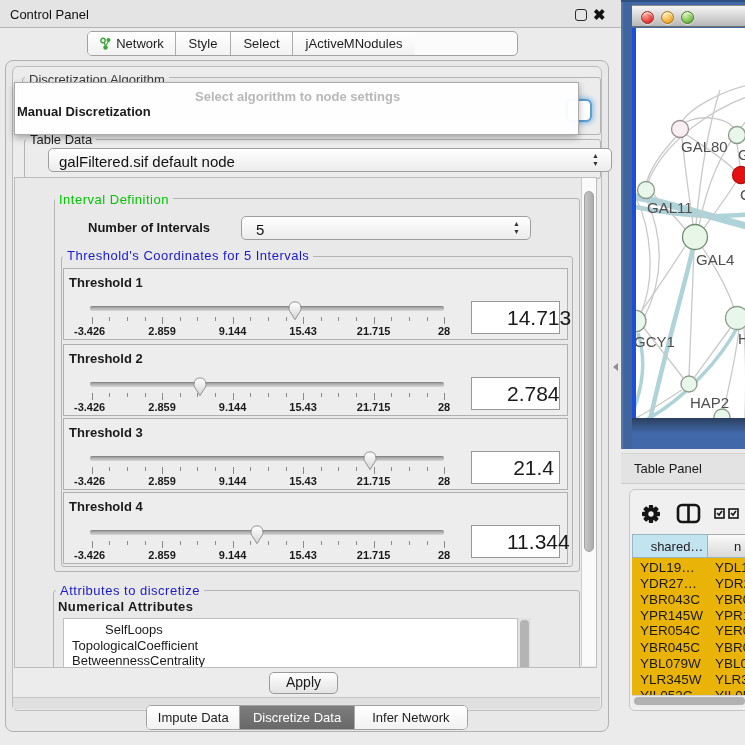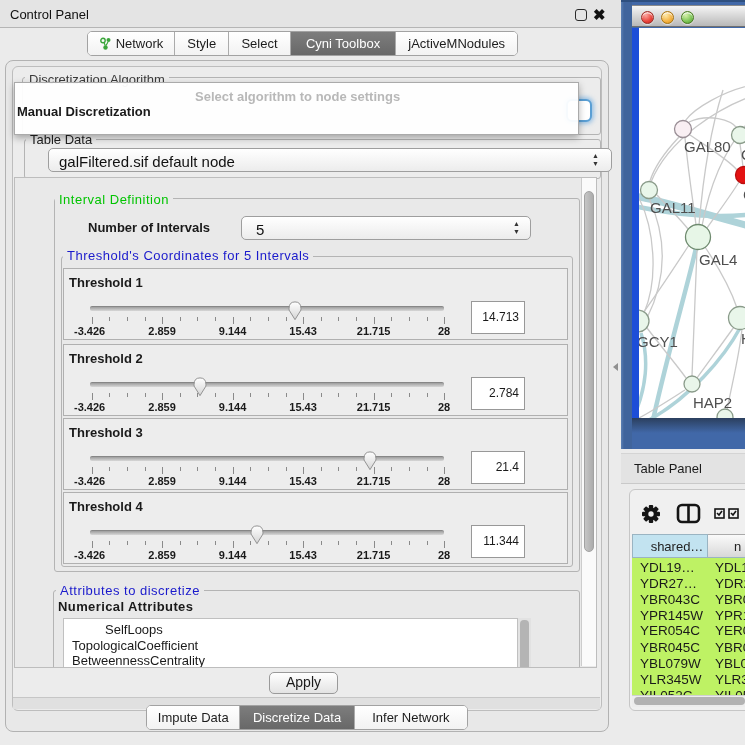--- a/index.html
+++ b/index.html
@@ -24,39 +24,39 @@
 .combo .ct{position:absolute;left:10px;top:3.5px;font-size:15px;color:#111;}
 .combo .ar{position:absolute;font-size:7px;color:#333;line-height:6px;}
 
 #spane{left:14px;top:177px;width:581px;height:489px;border:1px solid #bdbdbd;background:#e9e9e9;overflow:hidden;}
 #vsb{left:581px;top:178px;width:14px;height:488px;background:#fafafa;border-left:1px solid #ccc;}
 #vsbthumb{left:584px;top:191px;width:10px;height:361px;background:linear-gradient(90deg,#c6c6c6,#acacac);border:1px solid #a2a2a2;border-radius:5px;box-sizing:border-box;}
 
 .tbox{position:absolute;left:48px;width:503px;border:1px solid #b0b0b0;background:#ededed;}
 .tbox .lab{position:absolute;left:5px;top:6px;font-weight:bold;font-size:13px;}
 .track{position:absolute;width:354px;height:4px;background:linear-gradient(#9e9e9e,#d8d8d8);border-top:1px solid #878787;border-radius:2px;}
-.vbox{position:absolute;width:47px;height:31px;border:1px solid #989898;background:#fff;font-size:12px;text-align:right;line-height:31px;padding-right:5px;}
+.vbox{position:absolute;width:47px;height:31px;border:1px solid #989898;background:#fff;font-size:21px;text-align:right;line-height:31px;padding-right:5px;padding-left:35px;}
 .tick{position:absolute;width:1px;background:#8a8a8a;}
 .tlab{position:absolute;font-size:11px;font-weight:bold;color:#1a1a1a;transform:translateX(-50%);}
 .thumb{position:absolute;width:18px;height:20px;}
 
 #popup{left:14px;top:82px;width:563px;height:51px;background:rgba(255,255,255,0.95);border:1px solid #aaa;box-shadow:0 3px 7px rgba(0,0,0,0.3);z-index:50;}
 
 #apply{left:269px;top:672px;width:67px;height:20px;border:1px solid #9a9a9a;border-radius:5px;background:linear-gradient(#ffffff,#e3e3e3);text-align:center;line-height:19px;font-size:14px;}
 
 #bframe{left:621px;top:0;width:124px;height:449px;background:linear-gradient(90deg,#5c80b4 0px,#40649c 3px,#40649c 11px,#4168a8 11px);border-top:2px solid #2e4f7f;box-sizing:border-box;}
 #ntbar{left:632px;top:5px;width:113px;height:22px;background:linear-gradient(#f5f5f5,#b8b8b8);border-bottom:1px solid #707070;border-top:1px solid #8a8a8a;box-sizing:border-box;}
 .light{position:absolute;top:5px;width:11px;height:11px;border-radius:50%;box-shadow:inset 0 1.5px 1px rgba(255,255,255,0.75),0 1px 1px rgba(255,255,255,0.6);}
-#ncanvas{left:632px;top:28px;width:113px;height:390px;background:#fff;overflow:hidden;border-left:7px solid #1d4ed8;box-sizing:border-box;}
+#ncanvas{left:632px;top:28px;width:113px;height:390px;background:#fff;overflow:hidden;border-left:4px solid #1d4ed8;box-sizing:border-box;}
 #nshadow{left:632px;top:418px;width:113px;height:15px;background:linear-gradient(#2b3f5e,#4168a8);}
 #tpbar{left:621px;top:453px;width:124px;height:29px;background:#e3e3e3;border-top:1px solid #d4d4d4;border-bottom:1px solid #c9c9c9;}
 #tcont{left:629px;top:489px;width:130px;height:220px;border:1px solid #c6c6c6;border-radius:6px;background:#f0f0f0;}
 #thead1{left:632px;top:534px;width:76px;height:24px;background:#c2e3f0;border:1px solid #9ab4c2;box-sizing:border-box;font-size:13px;text-align:center;line-height:24px;color:#222;padding-left:14px;}
 #thead2{left:708px;top:534px;width:37px;height:24px;background:linear-gradient(#fafafa,#d8d8d8);border-top:1px solid #aaa;border-bottom:1px solid #9ab4c2;box-sizing:border-box;font-size:13px;line-height:24px;color:#222;}
-#trows{left:632px;top:558px;width:113px;height:137px;background:#bef264;overflow:hidden;font-size:13.5px;}
+#trows{left:632px;top:558px;width:113px;height:137px;background:#eab308;overflow:hidden;font-size:13.5px;}
 .trow{position:absolute;left:0;width:113px;height:16.1px;}
 .trow .c1{position:absolute;left:8px;top:1.5px;}
 .trow .c2{position:absolute;left:83px;top:1.5px;width:30px;overflow:hidden;white-space:nowrap;}
 #hsb{left:632px;top:695px;width:113px;height:11px;background:#ededed;border-top:1px solid #d0d0d0;}
 #hsbthumb{left:634px;top:697px;width:111px;height:8px;background:#b2b2b2;border-radius:4px;}
 </style></head>
 <body>
 
 <div class="abs" id="tbar">
     <div class="t">Control Panel</div>
@@ -66,21 +66,20 @@
 
 <div class="abs seg" style="left:87px;top:31px;width:429px;">
 <div class="s" style="width:87px;"><svg width="13" height="14" viewBox="0 0 13 14" style="margin-right:4px;">
         <circle cx="4" cy="3.5" r="2.2" fill="none" stroke="#3aa53a" stroke-width="1.4"></circle>
         <circle cx="9.5" cy="3" r="2" fill="#3aa53a"></circle>
         <circle cx="6.5" cy="10.5" r="2.2" fill="#3aa53a"></circle>
         <path d="M5 5.5L6.2 8.5M9 5L7 8.5" stroke="#3aa53a" stroke-width="1.2" fill="none"></path>
       </svg>Network</div>
 <div class="s" style="width:54px;">Style</div>
 <div class="s" style="width:61px;">Select</div>
-<div class="s sel" style="width:106px;">Cyni Toolbox</div>
 <div class="s" style="width:122px;">jActiveMNodules</div>
 </div>
 
 <div class="abs" id="opanel"></div>
 <div class="abs" id="ipanel"></div>
 
 <div class="group" style="left:22px;top:77px;width:577px;height:56px;"></div>
 <div class="gtitle" style="left:25px;top:72px;color:#3a3a3a;background:#ececec;">Discretization Algorithm</div>
 <div class="abs" style="left:566px;top:99px;width:22px;height:19px;border:2px solid #5a9fd4;border-radius:6px;background:#fff;box-shadow:0 0 4px 2px rgba(90,160,220,0.55);"></div>
 

